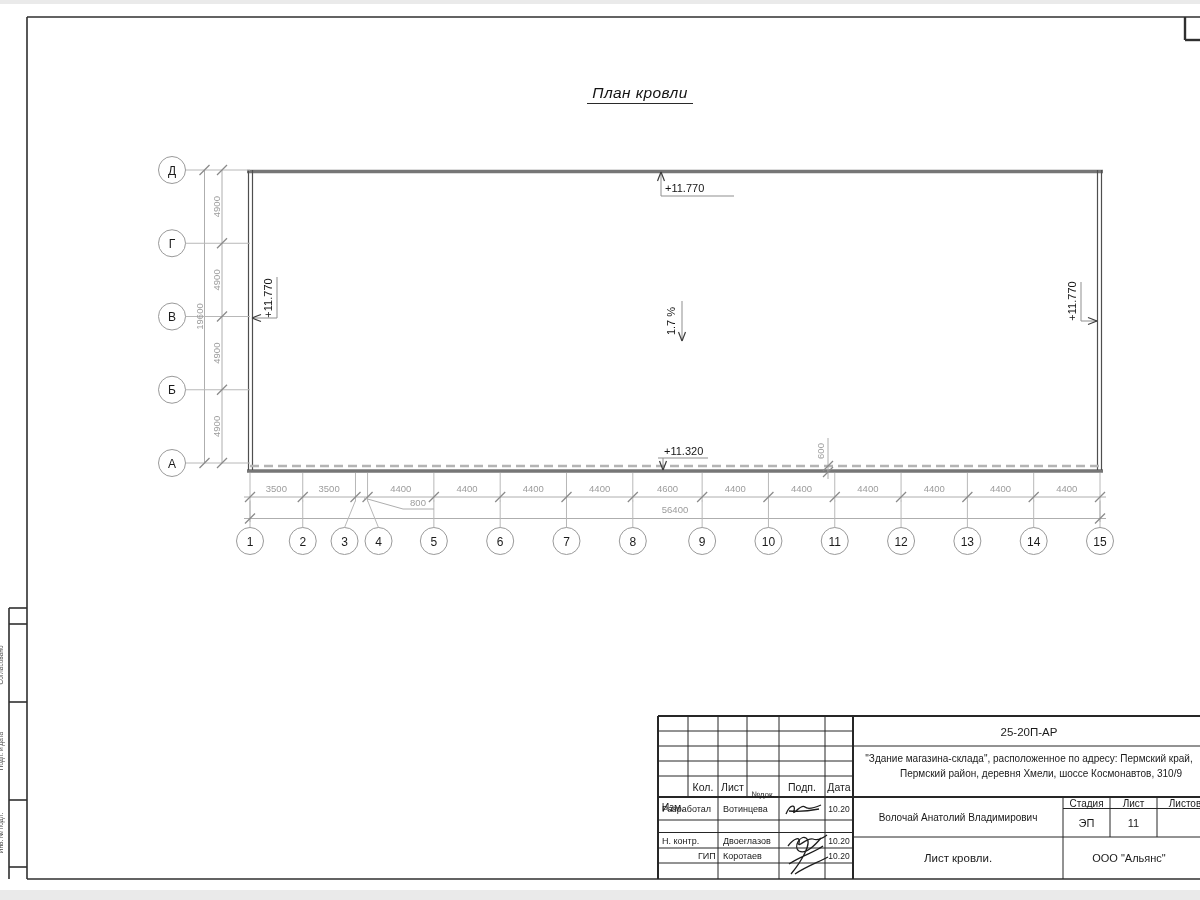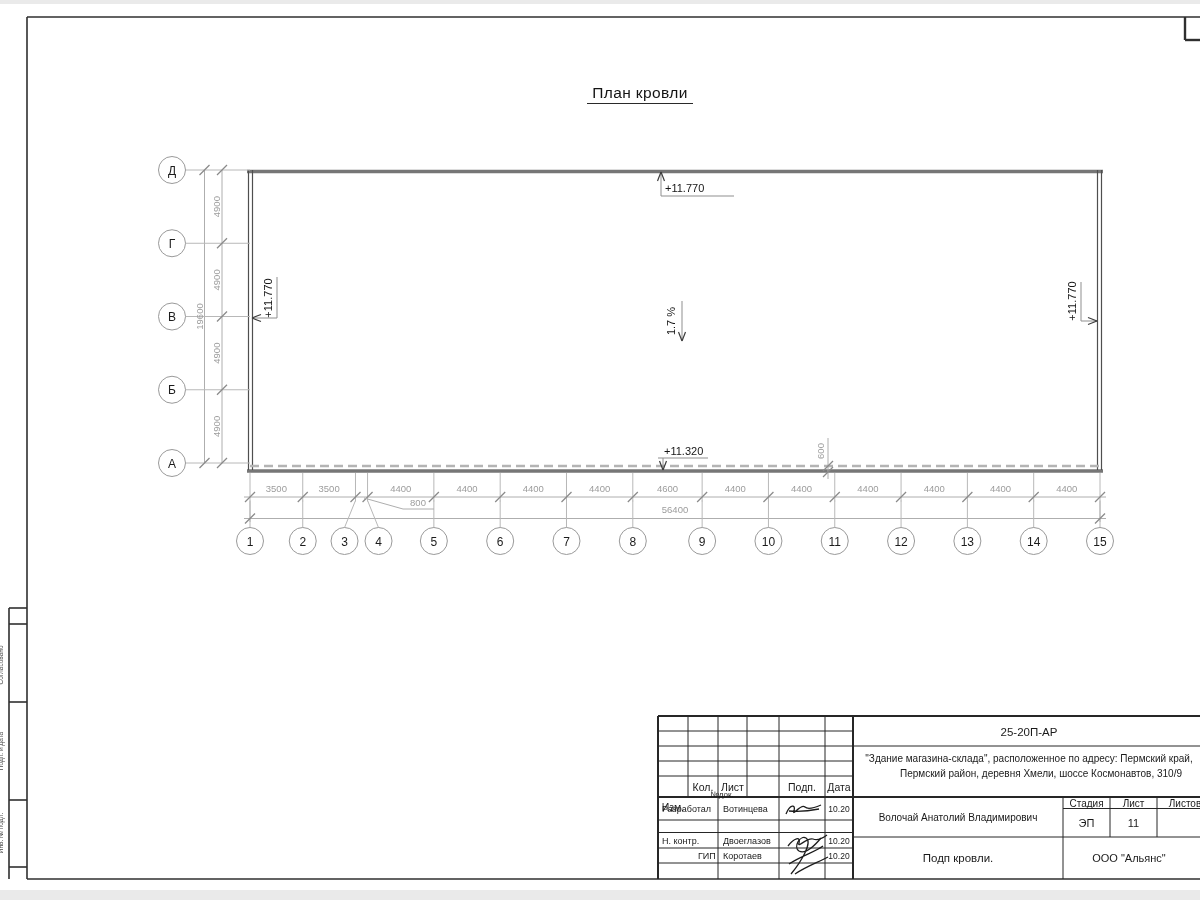--- a/index.html
+++ b/index.html
@@ -23,21 +23,21 @@
   .frame{stroke:#2f2f2f;stroke-width:1.6;fill:none;}
   .frame-b{stroke:#2f2f2f;stroke-width:2.4;fill:none;}
   .tb{stroke:#262626;stroke-width:1;fill:none;}
   .tb-b{stroke:#262626;stroke-width:2;fill:none;}
   .sig{stroke:#1d1d1d;stroke-width:1.3;fill:none;}
   .stamp-side-label{font-size:6.5px;fill:#4a4a4a;text-anchor:middle;}
   .tbx{position:absolute;display:flex;align-items:center;justify-content:center;
        color:#1a1a1a;overflow:visible;white-space:nowrap;}
   .tbx.left{justify-content:flex-start;padding-left:3px;box-sizing:border-box;}
   #drawing-title{position:absolute;left:540px;top:84px;width:200px;text-align:center;}
-  #drawing-title span{display:inline-block;font-size:15.5px;color:#141414;
+  #drawing-title span{display:inline-block;font-style:italic;font-size:15.5px;color:#141414;
        border-bottom:1.2px solid #2a2a2a;padding:0 5px 1px 5px;letter-spacing:.4px;}
 </style>
 </head>
 <body>
 
 <div class="edge" style="top:0;height:4px;"></div>
 <div class="edge" style="top:890px;height:10px;"></div>
 
 <div id="drawing-title">
   <span>План кровли</span>
@@ -282,21 +282,21 @@
   <g>
     <path class="sig" d="M786 814 c4 -10 10 -10 8 -3 c-2 6 7 -8 11 -4 c3 3 9 1 16 -2 m-32 6 c10 1 20 0 30 -2"></path>
     <path class="sig" d="M791 874 c10 -12 22 -32 15 -36 c-6 -3 -13 9 -7 13 c7 4 17 -7 22 -13 m-32 26 c12 -8 26 -12 34 -18 m-28 28 c12 -8 24 -12 33 -17"></path>
     <path class="sig" d="M788 846 c6 -8 13 -10 11 -3 c-2 6 8 -6 14 -4 c5 2 10 -1 14 -4"></path>
   </g>
 </svg>
 
 <div class="tbx" style="left:658px;top:777px;width:30px;height:19px;font-size:10.5px;margin-top:20px;">Изм.</div>
 <div class="tbx" style="left:688px;top:777px;width:30px;height:19px;font-size:10.5px;">Кол.</div>
 <div class="tbx" style="left:718px;top:777px;width:29px;height:19px;font-size:10.5px;">Лист</div>
-<div class="tbx" style="left:706px;top:777px;width:32px;height:34px;font-size:8px;">№док.</div>
+<div class="tbx" style="left:747px;top:777px;width:32px;height:34px;font-size:8px;">№док.</div>
 <div class="tbx" style="left:779px;top:777px;width:46px;height:19px;font-size:10.5px;">Подп.</div>
 <div class="tbx" style="left:825px;top:777px;width:28px;height:19px;font-size:10.5px;">Дата</div>
 
 <div class="tbx left" style="left:659px;top:799px;width:59px;height:20px;font-size:9px;">Разработал</div>
 <div class="tbx left" style="left:720px;top:799px;width:59px;height:20px;font-size:9px;">Вотинцева</div>
 <div class="tbx" style="left:825px;top:799px;width:28px;height:20px;font-size:8.5px;">10.20</div>
 
 <div class="tbx left" style="left:659px;top:833px;width:59px;height:15px;font-size:9px;">Н. контр.</div>
 <div class="tbx left" style="left:720px;top:833px;width:57px;height:15px;font-size:9px;">Двоеглазов</div>
 <div class="tbx" style="left:825px;top:833px;width:28px;height:15px;font-size:8.5px;">10.20</div>
@@ -309,14 +309,14 @@
 <div class="tbx" style="left:858px;top:751px;width:342px;height:14px;font-size:10px;">"Здание магазина-склада", расположенное по адресу: Пермский край,</div>
 <div class="tbx" style="left:870px;top:766px;width:342px;height:14px;font-size:10px;">Пермский район, деревня Хмели, шоссе Космонавтов, 310/9</div>
 <div class="tbx" style="left:853px;top:798px;width:210px;height:38px;font-size:10px;">Волочай Анатолий Владимирович</div>
 
 <div class="tbx" style="left:1063px;top:797px;width:47px;height:12px;font-size:10px;">Стадия</div>
 <div class="tbx" style="left:1110px;top:797px;width:47px;height:12px;font-size:10px;">Лист</div>
 <div class="tbx" style="left:1157px;top:797px;width:56px;height:12px;font-size:10px;">Листов</div>
 <div class="tbx" style="left:1063px;top:809px;width:47px;height:27px;font-size:11px;">ЭП</div>
 <div class="tbx" style="left:1110px;top:809px;width:47px;height:27px;font-size:11px;">11</div>
 
-<div class="tbx" style="left:853px;top:837px;width:210px;height:42px;font-size:11.5px;">Подп кровли.</div>
+<div class="tbx" style="left:853px;top:837px;width:210px;height:42px;font-size:11.5px;">Лист кровли.</div>
 <div class="tbx" style="left:1063px;top:837px;width:132px;height:42px;font-size:11px;">ООО "Альянс"</div>
 
 </body></html>

